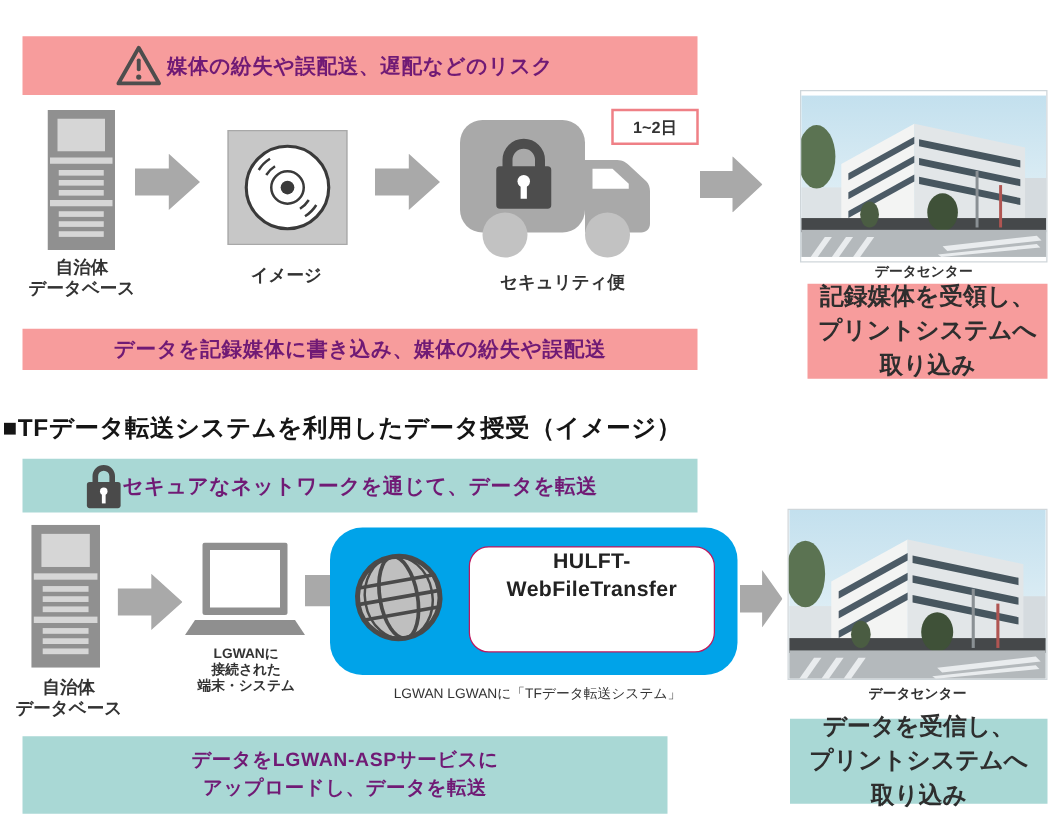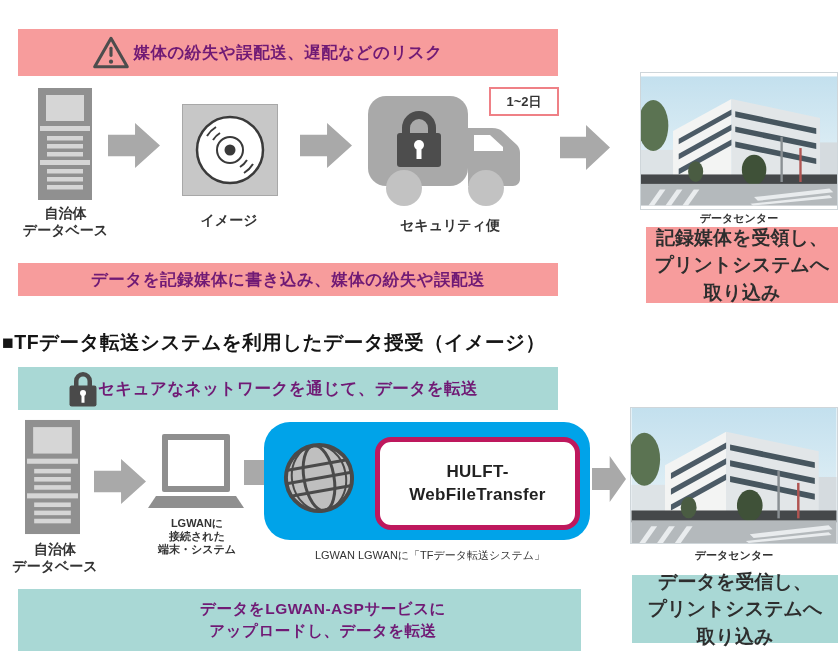--- a/index.html
+++ b/index.html
@@ -21,33 +21,33 @@
   .arrow{background:var(--icon-gray);clip-path:polygon(0 26%,52% 26%,52% 0,100% 50%,52% 100%,52% 74%,0 74%);}
   .connector{background:var(--icon-gray);}
   .badge{background:#fff;border:2px solid var(--badge-border);font-size:13px;font-weight:600;color:#333;
          display:flex;align-items:center;justify-content:center;}
   .resultbox{display:flex;flex-direction:column;align-items:center;justify-content:center;
              font-size:19px;font-weight:700;color:#2e2e2e;line-height:1.45;text-align:center;}
   .resultbox.pink{background:var(--pink);}
   .resultbox.teal{background:var(--teal);}
   .cdframe{background:#c7c7c7;border:1px solid #a8a8a8;display:flex;align-items:center;justify-content:center;}
   .bluebox{background:var(--blue);border-radius:26px;}
-  .whitebox{position:absolute;left:111px;top:15px;width:195px;height:83px;background:#fff;border:5px solid #be185d;
-            border-radius:16px;display:flex;flex-direction:column;align-items:center;justify-content:center;
+  .whitebox{position:absolute;left:111px;top:15px;width:195px;height:83px;background:#fff;border:1px solid #be185d;
+            border-radius:16px;display:flex;flex-direction:column;align-items:center;
             font-size:17px;font-weight:600;color:#222;line-height:1.35;letter-spacing:.3px;}
   .photo{border:1px solid #cfd6da;box-sizing:border-box;}
   svg{display:block;}
   
   .t1{left:2px;top:3px;}  .t2{left:2px;top:329px;}
   .b1{left:18px;top:29px;width:540px;height:47px;}
   .b1 .warn{position:absolute;left:74px;top:5px;}
   .b2{left:18px;top:263px;width:540px;height:33px;}
   .b3{left:18px;top:367px;width:540px;height:43px;}
   .b3 .lock{position:absolute;left:50px;top:2px;}
-  .b4{left:18px;top:589px;width:516px;height:62px;padding-left:47px;}
+  .b4{left:18px;top:589px;width:516px;height:62px;}
   .server1{left:38px;top:88px;width:54px;height:112px;}
   .dblabel1{left:8px;top:205px;width:115px;}
   .a1{left:108px;top:123px;width:52px;height:45px;}
   .cd1{left:182px;top:104px;width:94px;height:90px;}
   .medialabel{left:178px;top:212px;width:102px;}
   .a2{left:300px;top:123px;width:52px;height:45px;}
   .truck1{left:368px;top:94px;width:162px;height:114px;}
   .courierlabel{left:383px;top:217px;width:134px;}
   .badge1{left:489px;top:87px;width:66px;height:25px;}
   .a3{left:560px;top:125px;width:50px;height:45px;}

